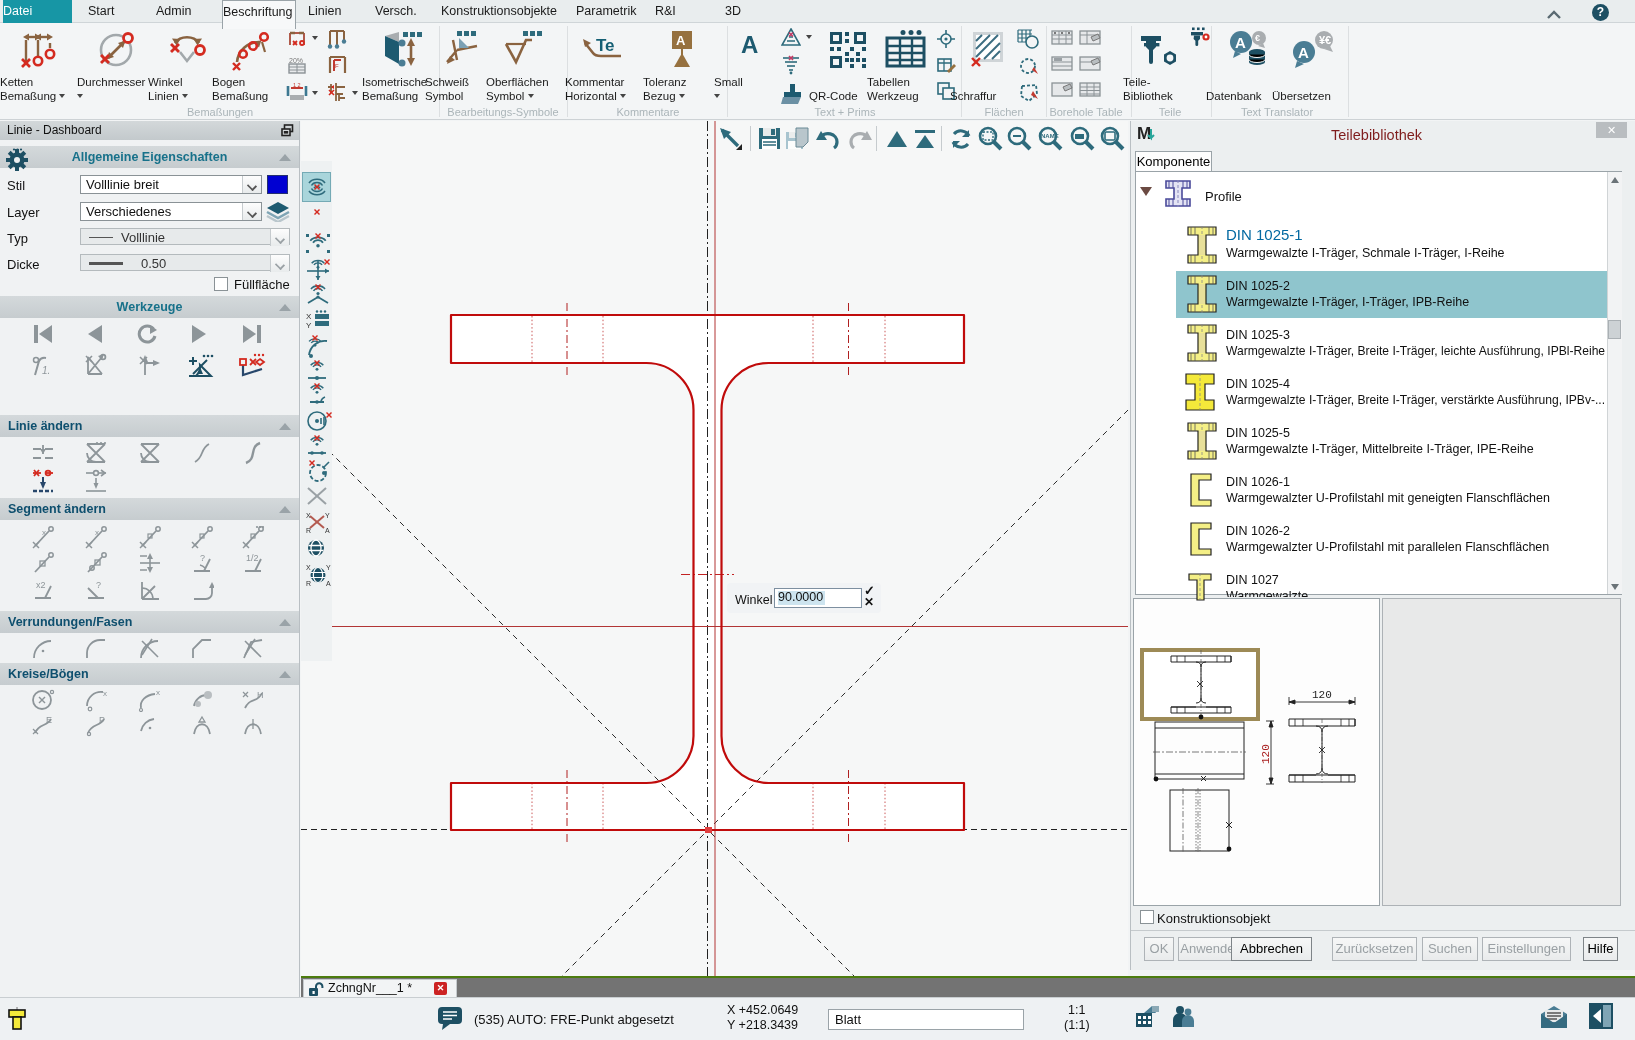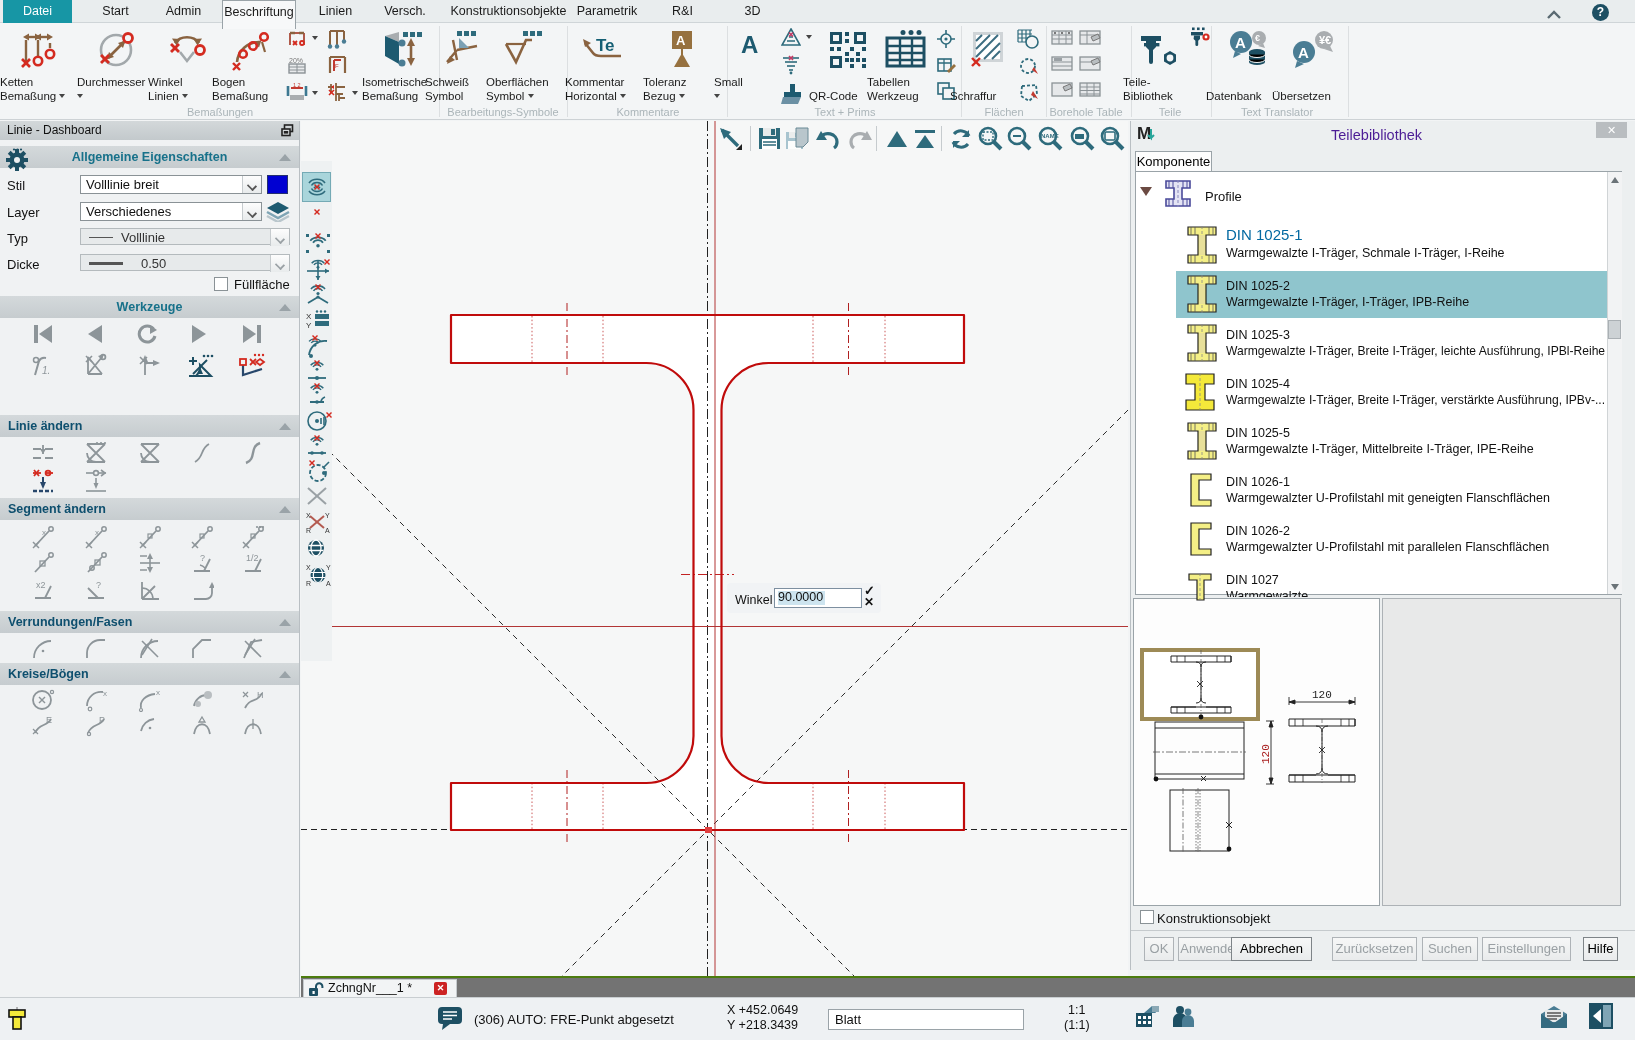--- a/index.html
+++ b/index.html
@@ -1,20 +1,20 @@
 <!DOCTYPE html>
 <html><head><meta charset="utf-8">
 <style>
 *{margin:0;padding:0;box-sizing:border-box}
 html,body{width:1635px;height:1040px;overflow:hidden;font-family:"Liberation Sans",sans-serif;background:#f2f4f5}
 .abs{position:absolute}
 #app{position:relative;width:1635px;height:1040px}
 
 #tabs{position:absolute;left:0;top:0;width:1635px;height:23px;background:#e9edee;border-bottom:1px solid #cfd5d8}
-.tab{position:absolute;top:0;height:29px;line-height:23px;font-size:12.5px;color:#1a1a1a;text-align:center}
+.tab{position:absolute;top:0;height:29px;line-height:23px;font-size:12.5px;color:#1a1a1a;}
 #tabDatei{left:3px;width:69px;background:#1796a5;color:#fff}
 #tabActive{background:#f7f8f9;border:1px solid #9aa3a8;border-bottom:none;z-index:3}
 
 #ribbon{position:absolute;left:0;top:23px;width:1635px;height:97px;background:#f3f5f6;border-bottom:1px solid #cdd2d5}
 .rlab{position:absolute;font-size:11.5px;color:#1a1a1a;text-align:left;line-height:13.5px;white-space:nowrap}
 .glab{position:absolute;top:83px;font-size:11px;color:#abb5b9;text-align:center;white-space:nowrap}
 .rdiv{position:absolute;top:3px;height:91px;width:1px;background:#dcdfe1}
 .ric{position:absolute}
 .darr{display:inline-block;width:0;height:0;border-left:3.5px solid transparent;border-right:3.5px solid transparent;border-top:4px solid #444;vertical-align:2px}
 
@@ -1079,21 +1079,21 @@
   <div class="abs" style="left:426px;top:462px;width:154px;height:30px;background:#f1f3f5;border-radius:4px"></div>
   <div class="abs" style="left:434px;top:472px;font-size:12.5px;color:#111">Winkel</div>
   <div class="abs" style="left:473px;top:467px;width:88px;height:20px;background:#fff;border:1px solid #7d8fa0"></div>
   <div class="abs" style="left:477px;top:470px;width:47px;height:14px;background:#cde4ef"></div>
   <div class="abs" style="left:477px;top:469px;font-size:12.5px;color:#111">90.0000</div>
   <div class="abs" style="left:563px;top:462px;font-size:13px;font-weight:bold;color:#111">✓</div>
   <div class="abs" style="left:563px;top:474px;font-size:12px;font-weight:bold;color:#111">✕</div>
 </div>
 
 <div id="rpanel">
-  <div class="abs" style="left:200px;top:6px;font-size:14.5px;color:#4c1d95">Teilebibliothek</div>
+  <div class="abs" style="left:200px;top:6px;font-size:14.5px;color:#7f1d1d">Teilebibliothek</div>
   <div class="abs" style="left:465px;top:1px;width:31px;height:16px;background:#b9bdc0;color:#fff;font-size:11px;text-align:center;line-height:16px">✕</div>
   <div class="abs" style="left:4px;top:30px;width:77px;height:20px;background:#fdfdfd;border:1px solid #9aa3a8;border-bottom:none;font-size:13px;text-align:center;line-height:20px;z-index:2">Komponente</div>
   <div class="abs" style="left:4px;top:50px;width:487px;height:424px;background:#fff;border:1px solid #9aa3a8"></div>
 
   <div class="abs" style="left:45px;top:150px;width:433px;height:47px;background:#8fc5cd"></div>
 
   <div class="abs" style="left:476px;top:51px;width:15px;height:422px;background:#f2f3f4;border-left:1px solid #d0d4d6"></div>
 
   <div class="abs" style="left:2px;top:477px;width:247px;height:308px;background:#fdfdfd;border:1px solid #9aa3a8"></div>
   <div class="abs" style="left:251px;top:477px;width:239px;height:308px;background:#e8e9e9;border:1px solid #adb2b6"></div>
@@ -1256,21 +1256,21 @@
   <div class="abs" style="left:2px;top:1px;width:154px;height:20px;background:#f2f4f5;border:1px solid #c5cacd;border-bottom:none"></div>
   <svg class="abs" style="left:7px;top:3px" width="16" height="16" viewBox="0 0 16 16">
         <rect x="1" y="7" width="9" height="8" rx="1" fill="#1d4f63"></rect>
         <path d="M8,7 v-1.5 a3.2,3.2 0 0 1 6.4,0 v1.5" stroke="#1d4f63" stroke-width="2" fill="none"></path>
         <rect x="4.5" y="10" width="2.2" height="3" fill="#fff"></rect>
       </svg>
   <div class="abs" style="left:27px;top:3px;font-size:12.5px;color:#111">ZchngNr___1 *</div>
   <div class="abs" style="left:133px;top:4px;width:13px;height:13px;background:#cc2222;border-radius:2px;color:#fff;font-size:9px;font-weight:bold;text-align:center;line-height:13px">✕</div>
 </div>
 <div id="statusbar">
-  <div class="sbtext" style="left:474px;top:14px">(306) AUTO: FRE-Punkt abgesetzt</div>
+  <div class="sbtext" style="left:474px;top:14px">(535) AUTO: FRE-Punkt abgesetzt</div>
   <div class="sbtext" style="left:727px;top:5px;font-size:12.5px">X +452.0649</div>
   <div class="sbtext" style="left:727px;top:20px;font-size:12.5px">Y +218.3439</div>
   <div class="abs" style="left:828px;top:11px;width:196px;height:21px;background:#fff;border:1px solid #9aa3a8"></div>
   <div class="sbtext" style="left:835px;top:14px">Blatt</div>
   <div class="sbtext" style="left:1068px;top:5px;font-size:12.5px">1:1</div>
   <div class="sbtext" style="left:1064px;top:20px;font-size:12.5px">(1:1)</div>
 <svg class="abs" style="left:8px;top:8px" width="18" height="26" viewBox="0 0 18 26">
         <path d="M9,1 v24" stroke="#555" stroke-width="0.8" stroke-dasharray="4,2,1,2"></path>
         <rect x="1" y="4" width="16" height="7" fill="#f4e93a" stroke="#111" stroke-width="1.6"></rect>
         <rect x="5" y="11" width="8" height="12" fill="#f4e93a" stroke="#111" stroke-width="1.6"></rect>

